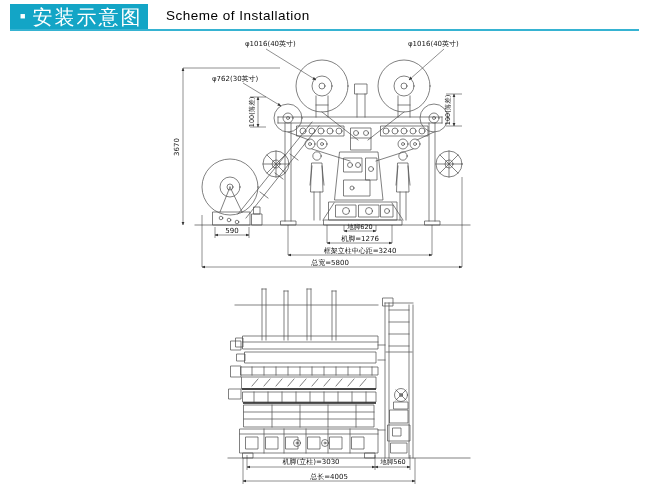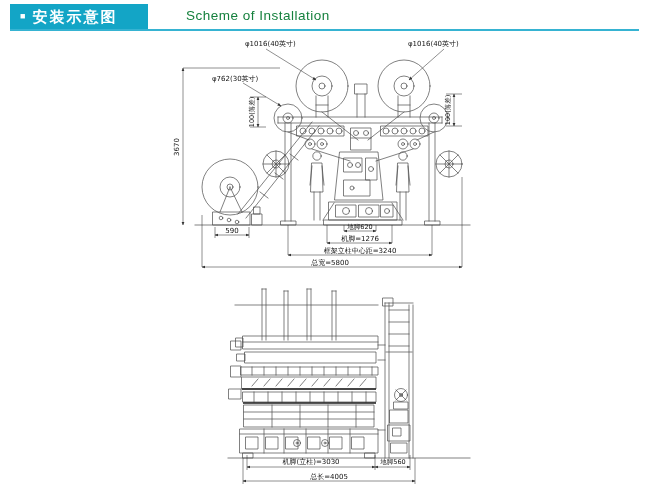--- a/index.html
+++ b/index.html
@@ -1,22 +1,22 @@
 <!DOCTYPE html>
 <html><head>
 <meta charset="utf-8">
 <style>
   html,body{margin:0;padding:0;background:#ffffff;}
   body{width:647px;height:498px;position:relative;overflow:hidden;
        font-family:"Liberation Sans","DejaVu Sans",sans-serif;}
   .hdr-band{position:absolute;left:10px;top:4px;width:138px;height:25px;
             background:#13a5c6;display:flex;align-items:center;padding-left:10px;box-sizing:border-box;}
   .hdr-bullet{color:#ffffff;font-size:9px;margin-right:7px;line-height:1;}
-  .hdr-zh{color:#ffffff;font-size:15px;font-weight:bold;letter-spacing:2px;line-height:1;}
-  .hdr-en{position:absolute;left:166px;top:8px;color:#15803d;font-size:13.5px;letter-spacing:0.5px;margin-left:20px;}
+  .hdr-zh{color:#ffffff;font-size:20px;font-weight:normal;letter-spacing:2px;line-height:1;}
+  .hdr-en{position:absolute;left:166px;top:8px;color:#000000;font-size:13.5px;letter-spacing:0.5px;}
   .hdr-line{position:absolute;left:10px;top:29px;width:629px;height:2px;background:#36b3d2;}
   svg{position:absolute;left:0;top:0;}
   .st{stroke:#4a4a4a;stroke-width:.7;fill:none;stroke-linecap:square;}
   .st2{stroke:#1c1c1c;stroke-width:1.6;fill:none;}
   .dim{stroke:#333333;stroke-width:.55;fill:none;}
   .txt{font-family:"DejaVu Sans",sans-serif;font-size:7px;fill:#111111;}
   .txts{font-family:"DejaVu Sans",sans-serif;font-size:6.5px;fill:#111111;}
 </style>
 </head>
 <body>

